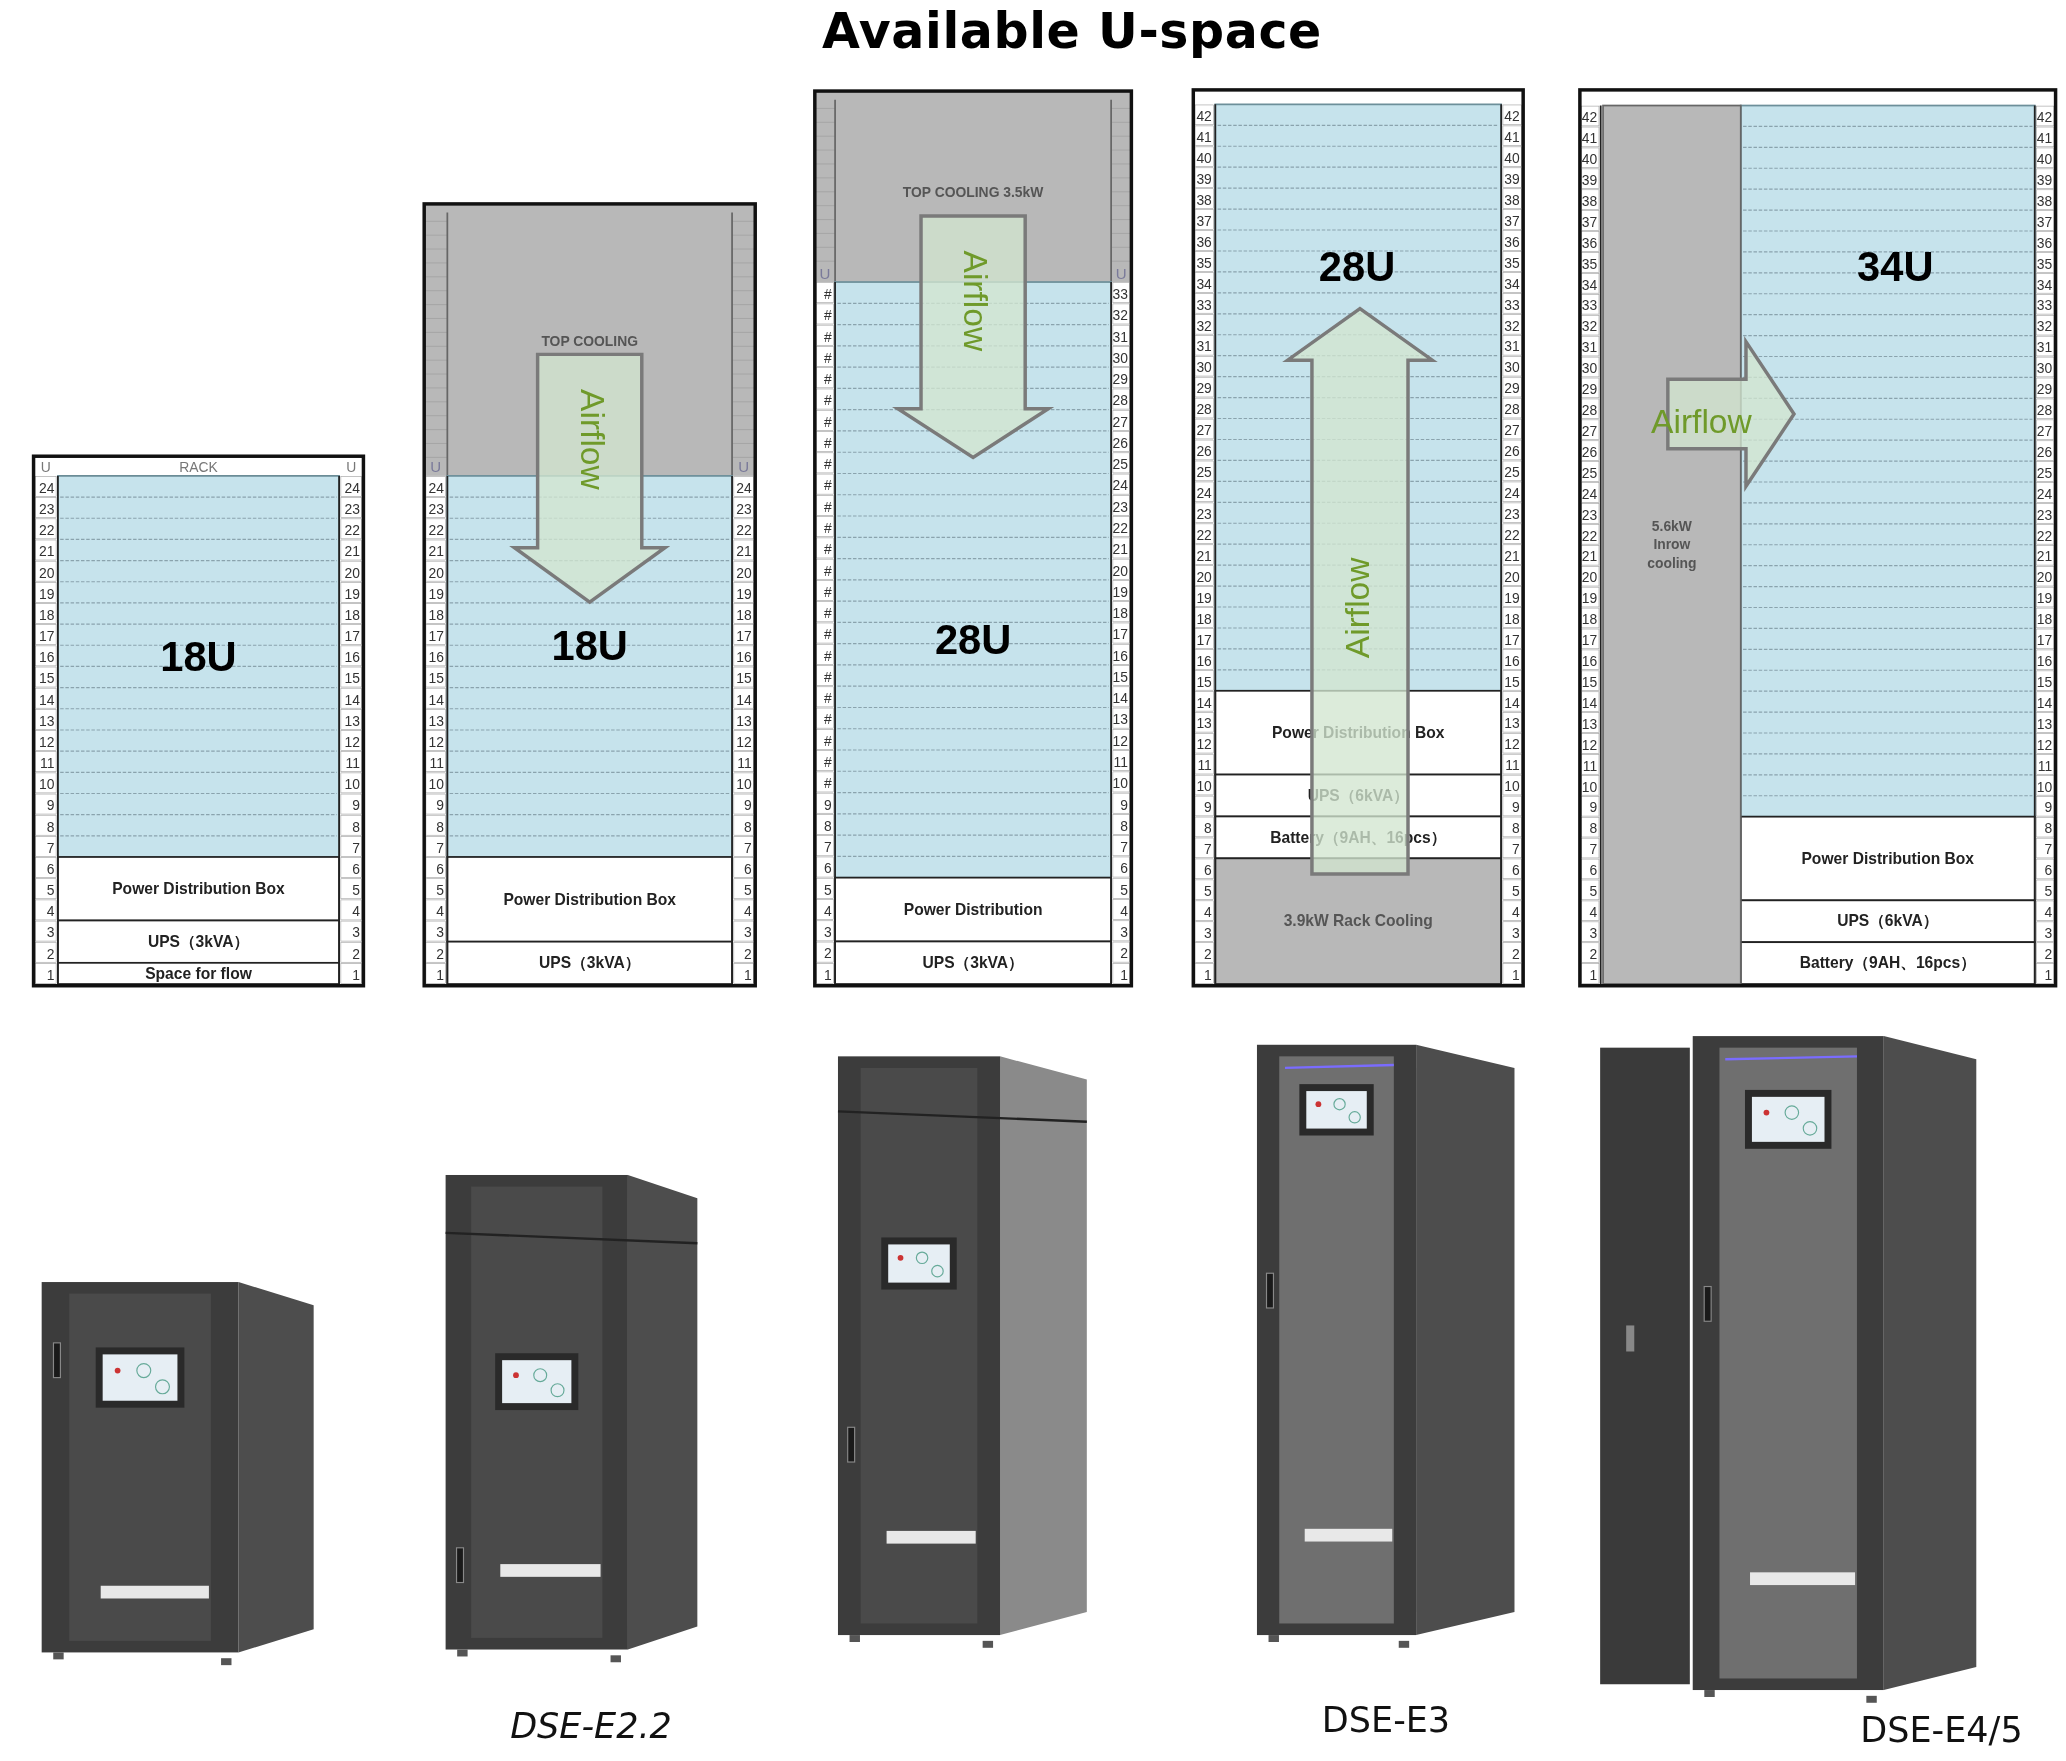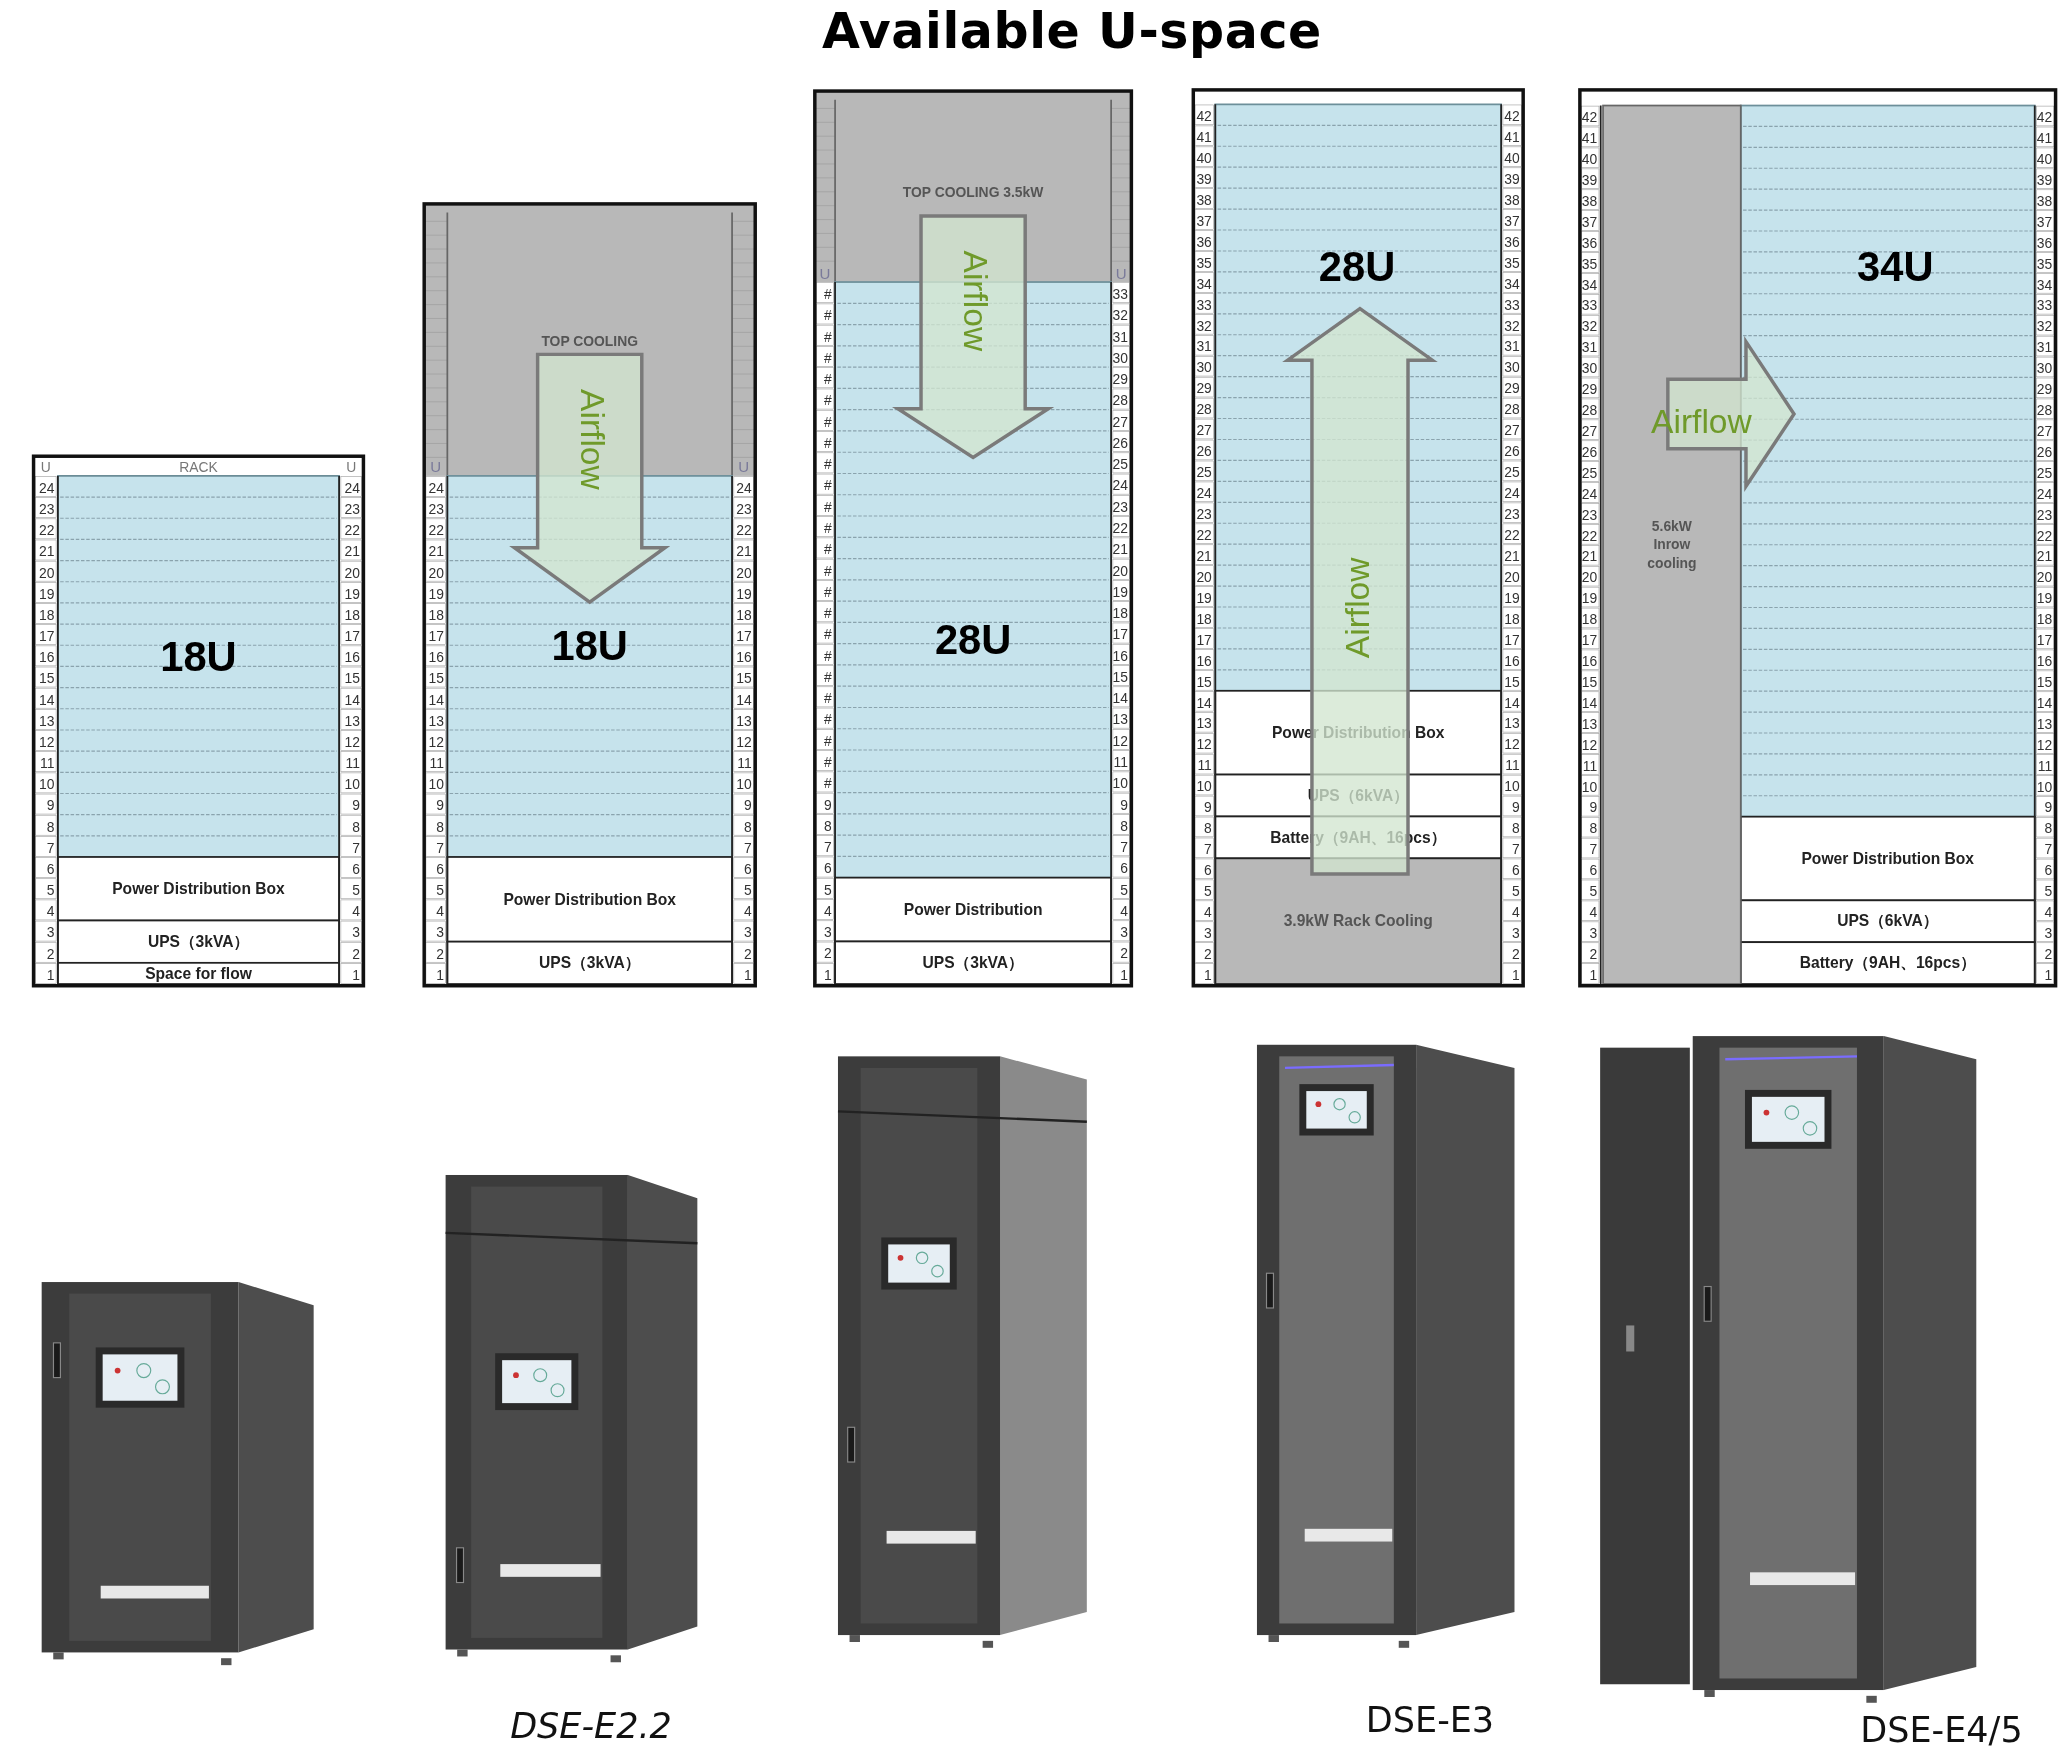--- a/index.html
+++ b/index.html
@@ -1031,16 +1031,16 @@
           <rect x="3024" y="2716.6" width="181.50000000000003" height="22" fill="#e8e8e8"></rect>
           <rect x="2945" y="2920" width="18" height="12" fill="#555"></rect>
           <rect x="3225" y="2930" width="18" height="12" fill="#555"></rect>
         </g>
       </g>
   </svg>
 
   <div class="model-label" style="left:58px;top:1799px;width:162px;">DSE-E1</div>
   <div class="model-label" style="left:504px;top:1706px;width:174px;font-style:italic;">DSE-E2.2</div>
   <div class="model-label" style="left:865px;top:1759px;width:174px;">DSE-E2.3</div>
-  <div class="model-label" style="left:1346px;top:1700px;width:168px;">DSE-E3</div>
+  <div class="model-label" style="left:1302px;top:1700px;width:168px;">DSE-E3</div>
   <div class="model-label" style="left:1852px;top:1710px;width:179px;">DSE-E4/5</div>
 </div>
 
 
 </body></html>

